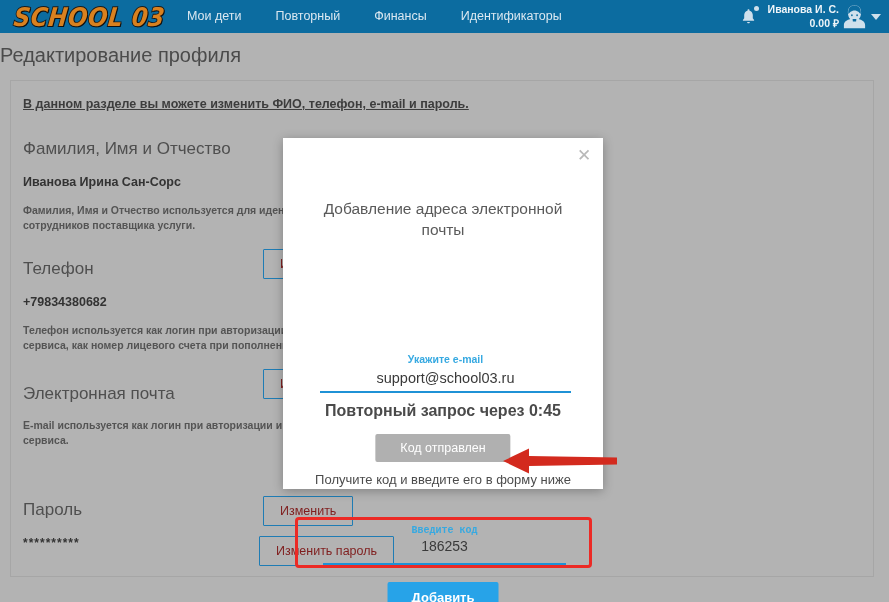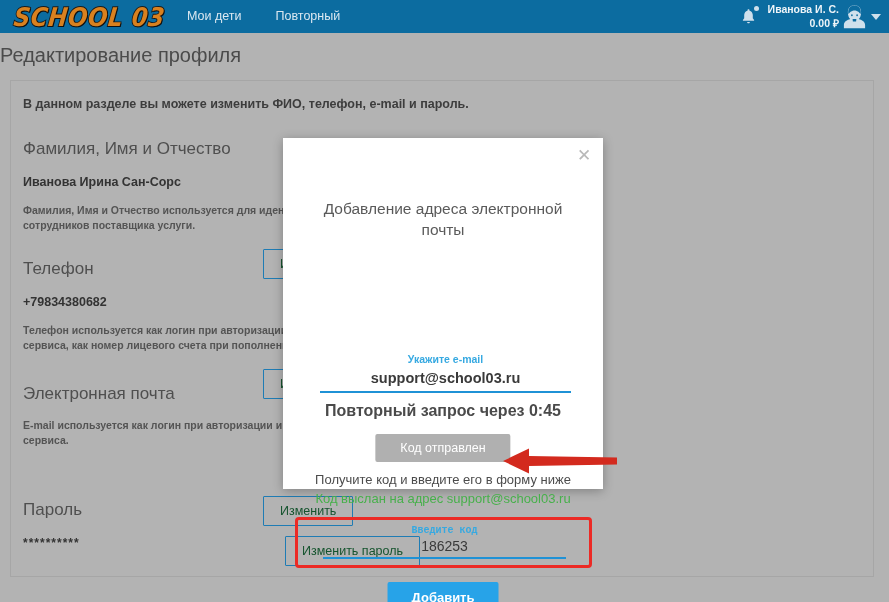--- a/index.html
+++ b/index.html
@@ -149,20 +149,21 @@
     border: 1px solid #a6a6a6;
     box-sizing: border-box;
   }
   .card-intro {
     position: absolute;
     top: 16px;
     left: 12px;
     font-size: 12.5px;
     color: #3d3d3d;
     font-weight: bold;
+    text-decoration: underline;
   }
 
   .field-block { position: absolute; left: 12px; }
   .field-heading {
     font-size: 17px;
     color: #4f4f4f;
     font-weight: 400;
     margin: 0 0 8px 0;
   }
   .field-value {
@@ -184,21 +185,21 @@
     font-size: 12px;
     letter-spacing: 1px;
     color: #333;
     font-weight: bold;
   }
 
   .outline-btn {
     position: absolute;
     border: 1px solid #1f7cb4;
     background: transparent;
-    color: #14532d;
+    color: #7f1d1d;
     font-size: 12.5px;
     font-family: "Liberation Sans", sans-serif;
     padding: 7px 16px;
     cursor: pointer;
     white-space: nowrap;
     border-radius: 1px;
   }
 
   
   .modal {
@@ -248,21 +249,20 @@
     font-size: 10.5px;
     color: #36a9e1;
     font-weight: bold;
     margin-bottom: 5px;
   }
   .mfield-value {
     text-align: center;
     font-size: 14.5px;
     color: #3a3a3a;
     padding-bottom: 5px;
-    font-weight: bold;
   }
   .mfield-underline {
     height: 2px;
     background: #1f92d6;
     width: 100%;
   }
 
   .resend-text {
     position: absolute;
     top: 264px;
@@ -328,21 +328,21 @@
     font-size: 10px;
     color: #36a9e1;
     font-weight: bold;
     margin-bottom: 2px;
     font-family: Liberation Mono, monospace;
   }
   .code-value {
     text-align: center;
     font-size: 14px;
     color: #3a3a3a;
-    padding-bottom: 3px;
+    padding-bottom: 9px;
   }
   .code-underline {
     height: 1.5px;
     background: #1f92d6;
     width: 100%;
   }
 
   .add-btn {
     position: absolute;
     top: 444px;
@@ -382,20 +382,22 @@
 
   <div class="topbar">
 
     <div class="brand">
       <span class="brand-logo">SCHOOL 03</span>
     </div>
 
     <div class="nav-links">
       <span class="nav-link">Мои дети</span>
       <span class="nav-link">Повторный</span>
+      <span class="nav-link">Финансы</span>
+      <span class="nav-link">Идентификаторы</span>
     </div>
 
     <div class="topbar-right">
       <div class="bell">
         <svg width="15" height="17" viewBox="0 0 15 17" aria-hidden="true">
           <path d="M7.5 1.2c-.55 0-1 .45-1 1v.5C4.5 3.2 3.2 5 3.2 7.1v3.1l-1.3 1.8v.8h11.2v-.8l-1.3-1.8V7.1c0-2.1-1.3-3.9-3.3-4.4v-.5c0-.55-.45-1-1-1z" fill="#cfe0ec"></path>
           <path d="M6.1 13.9c0 .8.63 1.4 1.4 1.4s1.4-.6 1.4-1.4z" fill="#cfe0ec"></path>
         </svg>
         <span class="bell-dot"></span>
       </div>
@@ -443,42 +445,41 @@
       <div class="field-heading">Электронная почта</div>
       <div class="field-value"></div>
       <div class="field-hint" style="margin-top:14px;">E-mail используется как логин при авторизации и для получения различных уведомлений от сервиса.</div>
     </div>
     <button class="outline-btn" style="left:252px; top:415px;">Изменить</button>
 
     <div class="field-block" style="top:419px;">
       <div class="field-heading">Пароль</div>
       <div class="field-value pw-dots">**********</div>
     </div>
-    <button class="outline-btn" style="left:274px; top:455px;text-align:right;">Изменить пароль</button>
+    <button class="outline-btn" style="left:248px; top:455px;text-align:right;">Изменить пароль</button>
 
   </div>
 
   <div class="modal">
 
     <div class="modal-close">✕</div>
 
     <div class="modal-title">Добавление адреса электронной почты</div>
 
     <div class="mfield" style="top:215px;">
       <div class="mfield-label">Укажите e-mail</div>
       <div class="mfield-value">support@school03.ru</div>
       <div class="mfield-underline"></div>
     </div>
 
     <div class="resend-text">Повторный запрос через 0:45</div>
 
     <button class="sent-btn">Код отправлен</button>
 
     <div class="instruct-1">Получите код и введите его в форму ниже</div>
-    <div class="instruct-2">Код выслан на адрес support@school03.ru</div>
 
     <div class="code-wrap">
       <div class="code-inner">
         <div class="code-label">Введите код</div>
         <div class="code-value">186253</div>
         <div class="code-underline"></div>
       </div>
     </div>
 
     <button class="add-btn">Добавить</button>

